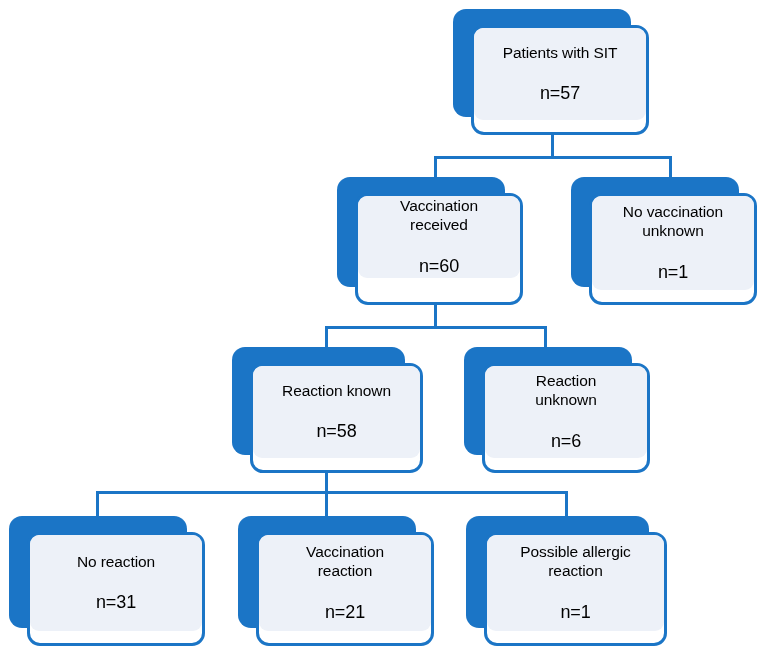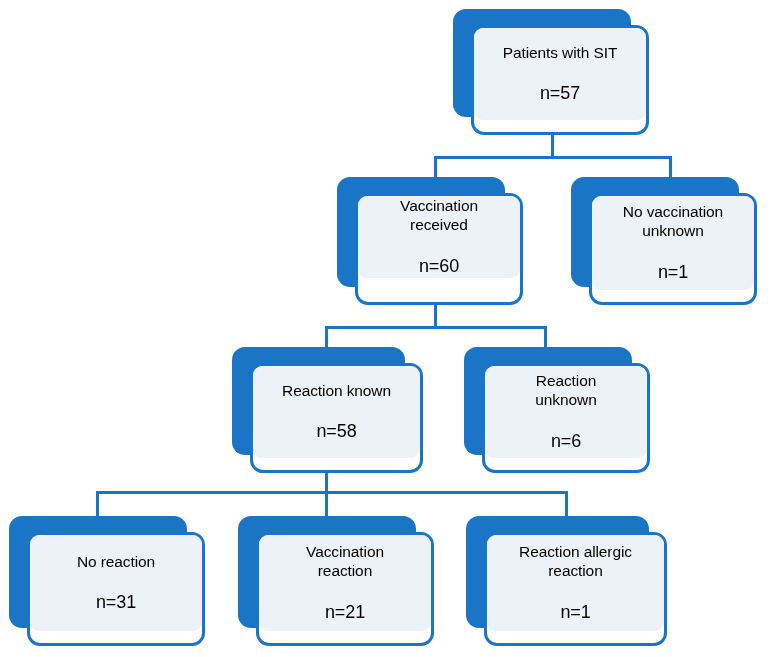--- a/index.html
+++ b/index.html
@@ -179,19 +179,19 @@
       <div class="label">Vaccination
 reaction</div>
       <div class="count">n=21</div>
     </div>
   </div>
 
   <div class="node" style="left:466px; top:516px; width:205px; height:132px;">
     <div class="plate" style="width:183px; height:112px;"></div>
     <div class="card" style="left:18px; top:16px; width:183px; height:114px;"></div>
     <div class="panel" style="left:21px; top:19px; width:177px; height:96px;">
-      <div class="label">Reaction allergic
+      <div class="label">Possible allergic
 reaction</div>
       <div class="count">n=1</div>
     </div>
   </div>
 
 </div>
 
 </body></html>

